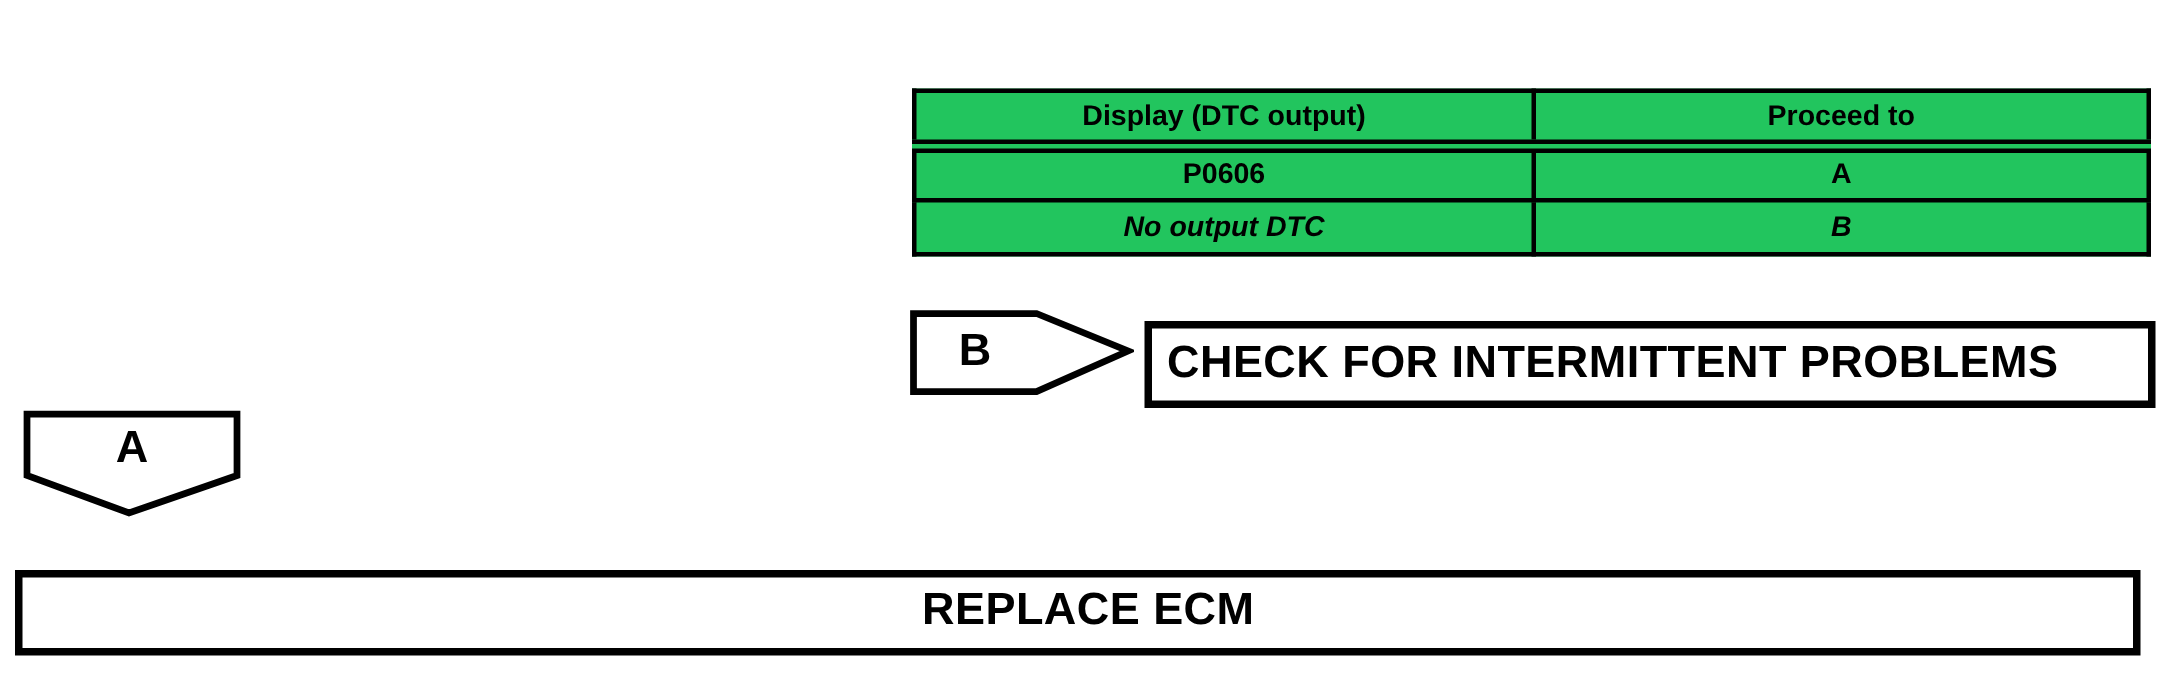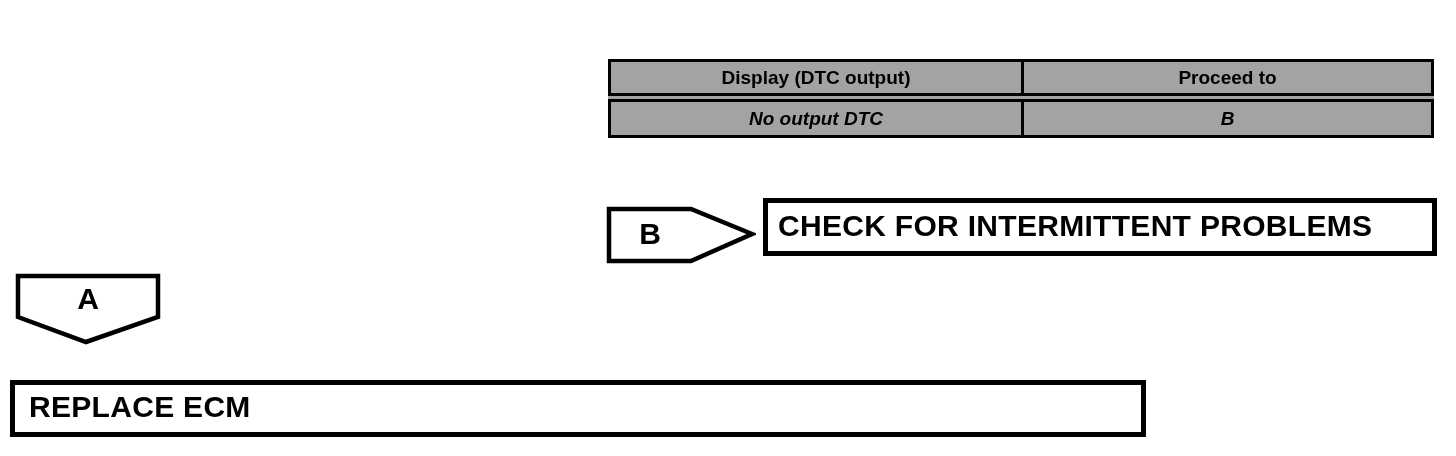--- a/index.html
+++ b/index.html
@@ -26,21 +26,21 @@
     font-weight: bold;
     letter-spacing: 0.5px;
   }
 
   
   .result-table {
     position: absolute;
     left: 608px;
     top: 59px;
     border-collapse: collapse;
-    background: #a3a3a3;
+    background: #22c55e;
     table-layout: fixed;
     padding-left: 28px;
   }
   .col-display { width: 413px; }
   .col-proceed { width: 410px; }
   .result-table th,
   .result-table td {
     border: 3px solid #000000;
     padding: 0;
     font-size: 19px;
@@ -84,53 +84,58 @@
     box-sizing: border-box;
     border: 5px solid #000000;
     background: #ffffff;
     font-size: 30px;
     font-weight: bold;
     white-space: nowrap;
     letter-spacing: 0.3px;
   }
   .check-box {
     left: 763px;
-    top: 198px;
+    top: 214px;
     width: 674px;
     height: 58px;
     line-height: 45px;
     padding-left: 10px;
   }
   .replace-box {
     left: 10px;
     top: 380px;
-    width: 1136px;
+    width: 1417px;
     height: 57px;
     line-height: 44px;
     padding-left: 14px;
+    text-align: center;
   }
 </style>
 </head>
 <body>
 
 <div class="canvas">
 
 
   <table class="result-table">
     <colgroup>
       <col class="col-display">
       <col class="col-proceed">
     </colgroup>
     <thead>
       <tr>
         <th>Display (DTC output)</th>
         <th>Proceed to</th>
       </tr>
     </thead>
     <tbody>
+      <tr>
+        <td>P0606</td>
+        <td>A</td>
+      </tr>
       <tr>
         <td>No output DTC</td>
         <td>B</td>
       </tr>
     </tbody>
   </table>
 
   <div class="connector connector-b">
     <svg width="150" height="58" viewBox="0 0 150 58">
       <polygon points="3,3 85,3 146,28 85,55 3,55" fill="#ffffff" stroke="#000000" stroke-width="4.5" stroke-linejoin="miter"></polygon>

